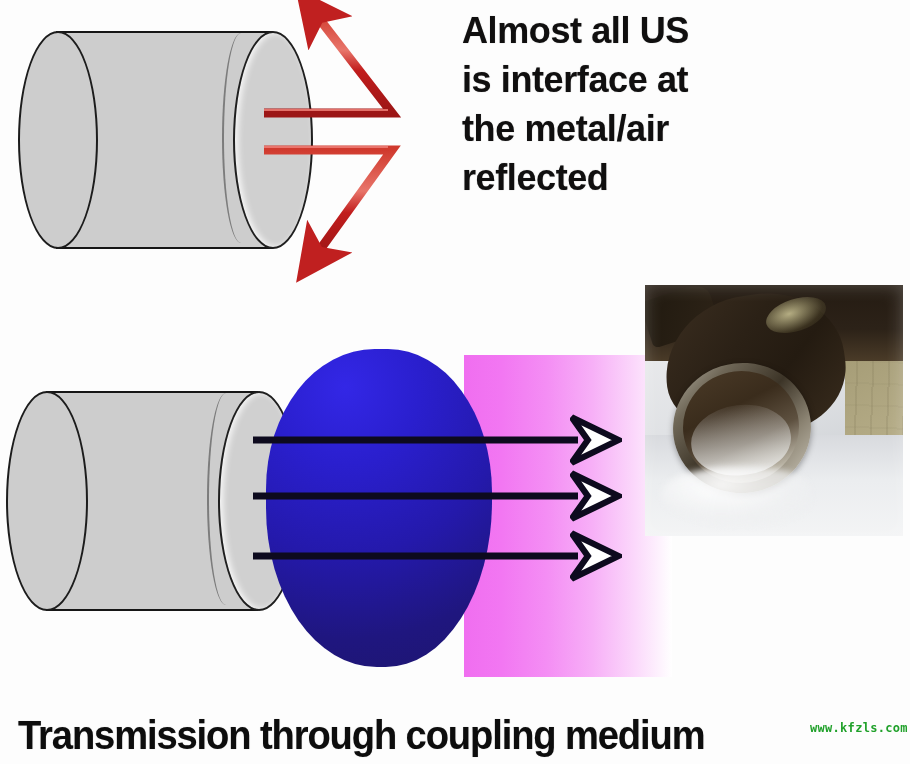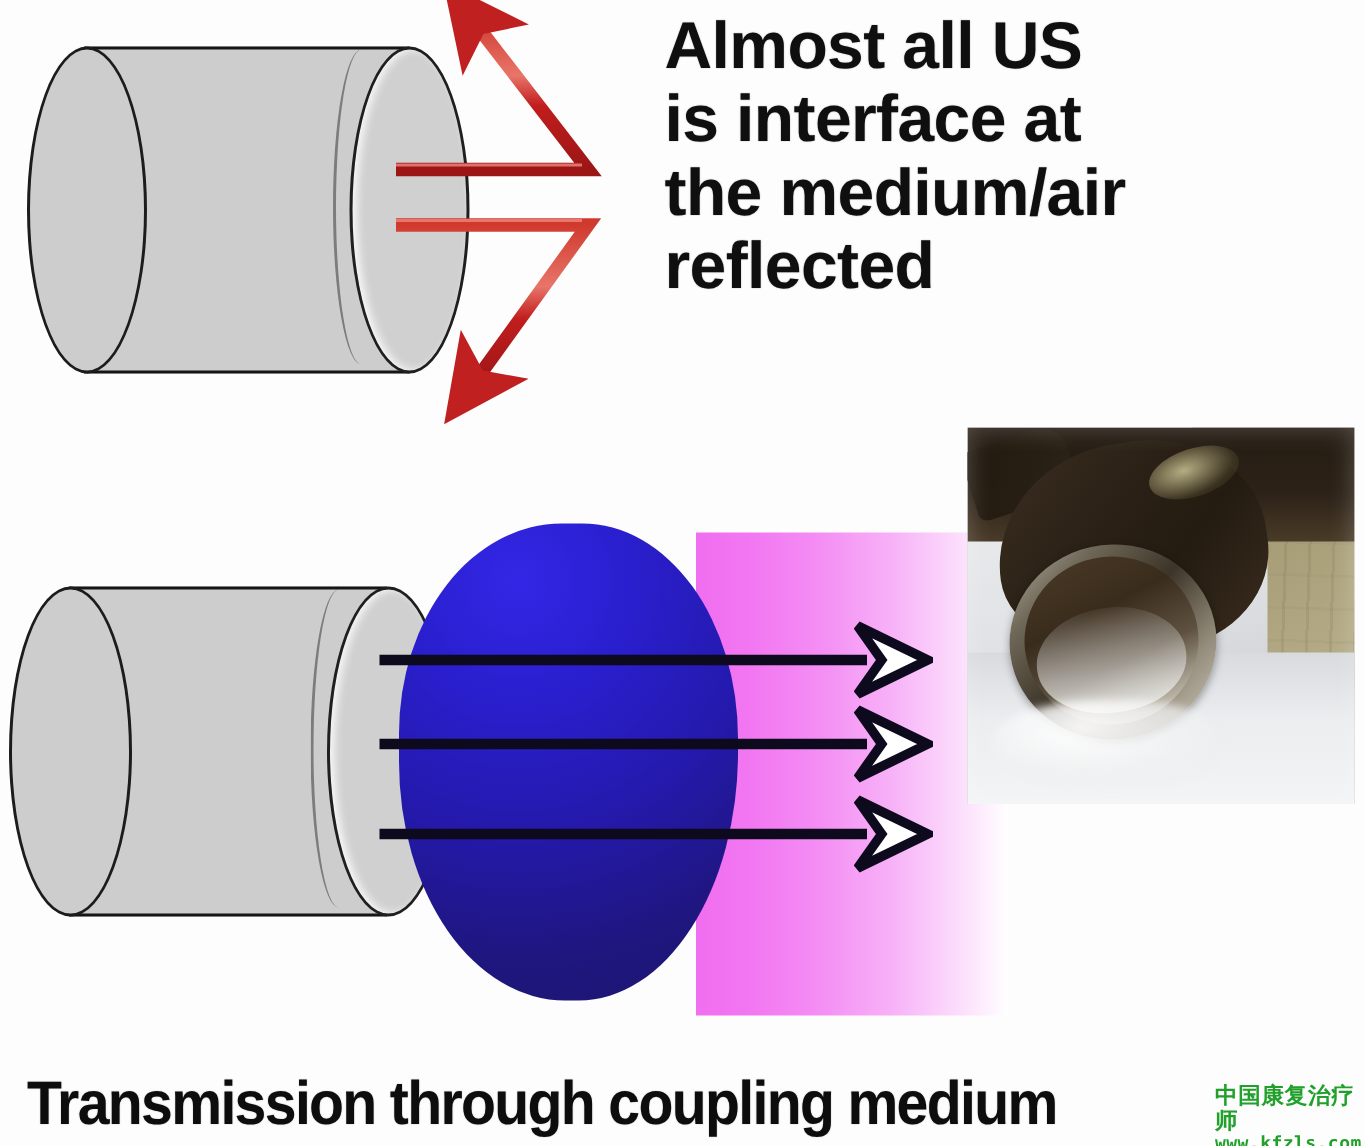--- a/index.html
+++ b/index.html
@@ -18,25 +18,25 @@
     background: #fdfdfd;
     overflow: hidden;
   }
 
   
   .abs { position: absolute; }
   .noselect { user-select: none; }
 
   
   #headline {
-    left: 443px;
+    left: 462px;
     top: 6px;
     width: 300px;
     color: #100f0f;
-    font-size: 44px;
+    font-size: 36px;
     line-height: 49px;
     font-weight: 600;
     letter-spacing: -0.4px;
     font-family: "Liberation Sans", sans-serif;
     text-shadow: 0 0 1px rgba(0,0,0,0.35);
   }
   #headline .hl-line { display: block; white-space: nowrap; }
 
   
   #caption {
@@ -314,24 +314,23 @@
       <line x1="253" y1="496" x2="578" y2="496" stroke="#0d0a1e" stroke-width="7" marker-end="url(#openhead)"></line>
     </g>
     <g>
       <line x1="253" y1="556" x2="578" y2="556" stroke="#0d0a1e" stroke-width="7" marker-end="url(#openhead)"></line>
     </g>
   </svg>
 
   <div id="headline" class="abs noselect">
     <span class="hl-line">Almost all US</span>
     <span class="hl-line">is interface at</span>
-    <span class="hl-line">the medium/air</span>
+    <span class="hl-line">the metal/air</span>
     <span class="hl-line">reflected</span>
   </div>
 
   <div id="caption" class="abs noselect">Transmission through coupling medium</div>
 
   <div id="watermark" class="abs noselect">
-    <span class="wm-cn">中国康复治疗师</span>
     <span class="wm-url">www.kfzls.com</span>
   </div>
 
 </div>
 
 </body></html>

